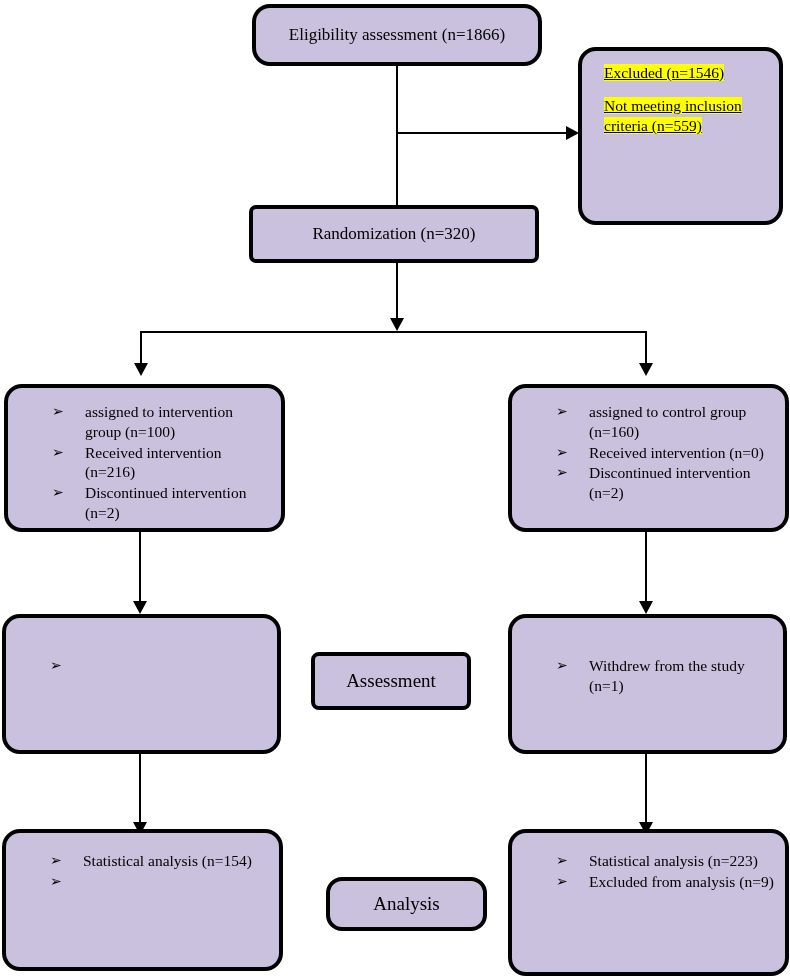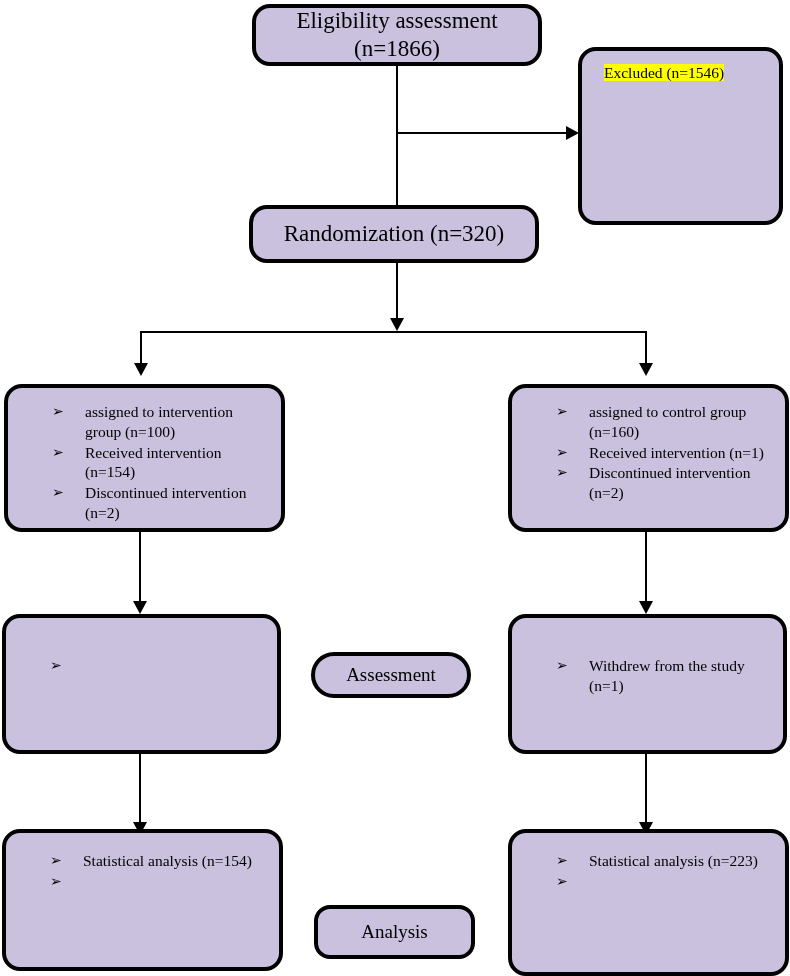--- a/index.html
+++ b/index.html
@@ -23,21 +23,21 @@
     border-radius: 18px;
     box-sizing: border-box;
   }
   .box-center {
     display: flex;
     align-items: center;
     justify-content: center;
     text-align: center;
   }
   .title-text {
-    font-size: 23px;
+    font-size: 17px;
     line-height: 1.2;
   }
   .stage-text {
     font-size: 19px;
     line-height: 1.2;
   }
   .bullets {
     position: absolute;
     left: 0; top: 0; right: 0;
     padding: 14px 10px 0 44px;
@@ -59,20 +59,21 @@
     line-height: 1.32;
   }
   .hl {
     background: #ffff00;
   }
   .excl-list {
     position: absolute;
     left: 0; top: 0; right: 0;
     padding: 12px 28px 0 22px;
     box-sizing: border-box;
+    text-decoration: underline;
   }
   .excl-row {
     font-size: 15.5px;
     line-height: 1.3;
     margin-bottom: 13px;
   }
   .excl-row:last-child {
     margin-bottom: 0;
   }
   .vline {
@@ -110,61 +111,62 @@
   </div>
 
   <div class="vline" style="left:396px; top:66px; height:139px;"></div>
 
   <div class="hline" style="left:396px; top:132px; width:170px;"></div>
   <div class="arrow-right" style="left:566px; top:126px;"></div>
 
   <div class="box" style="left:578px; top:47px; width:205px; height:178px;">
     <div class="excl-list">
       <div class="excl-row"><span class="hl">Excluded (n=1546)</span></div>
-    </div>
-  </div>
-
-  <div class="box box-center" style="left:249px; top:205px; width:290px; height:58px;">
+      <div class="excl-row"><span class="hl">Not meeting inclusion criteria (n=559)</span></div>
+    </div>
+  </div>
+
+  <div class="box box-center" style="left:249px; top:205px; width:290px; height:58px;border-radius:7px;">
     <span class="title-text">Randomization (n=320)</span>
   </div>
 
   <div class="vline" style="left:396px; top:263px; height:56px;"></div>
   <div class="arrow-down" style="left:390px; top:318px;"></div>
   <div class="hline" style="left:140px; top:331px; width:507px;"></div>
   <div class="vline" style="left:140px; top:331px; height:34px;"></div>
   <div class="arrow-down" style="left:134px; top:363px;"></div>
   <div class="vline" style="left:645px; top:331px; height:34px;"></div>
   <div class="arrow-down" style="left:639px; top:363px;"></div>
 
   <div class="box" style="left:4px; top:384px; width:281px; height:148px;">
     <div class="bullets">
       <div class="bullet-row">
         <span class="bullet-mark">➢</span>
         <span>assigned to intervention group (n=100)</span>
       </div>
       <div class="bullet-row">
         <span class="bullet-mark">➢</span>
-        <span> Received intervention (n=154)</span>
+        <span> Received intervention (n=216)</span>
       </div>
       <div class="bullet-row">
         <span class="bullet-mark">➢</span>
         <span>Discontinued intervention (n=2)</span>
       </div>
     </div>
   </div>
 
   <div class="box" style="left:508px; top:384px; width:281px; height:148px;">
     <div class="bullets">
       <div class="bullet-row">
         <span class="bullet-mark">➢</span>
         <span>assigned to control group (n=160)</span>
       </div>
       <div class="bullet-row">
         <span class="bullet-mark">➢</span>
-        <span> Received intervention (n=1)</span>
+        <span> Received intervention (n=0)</span>
       </div>
       <div class="bullet-row">
         <span class="bullet-mark">➢</span>
         <span>Discontinued intervention (n=2)</span>
       </div>
     </div>
   </div>
 
   <div class="vline" style="left:139px; top:532px; height:72px;"></div>
   <div class="arrow-down" style="left:133px; top:601px;"></div>
@@ -172,21 +174,21 @@
   <div class="arrow-down" style="left:639px; top:601px;"></div>
 
   <div class="box" style="left:2px; top:614px; width:279px; height:140px;">
     <div class="bullets" style="padding-top:38px;">
       <div class="bullet-row">
         <span class="bullet-mark">➢</span>
       </div>
     </div>
   </div>
 
-  <div class="box box-center" style="left:311px; top:652px; width:160px; height:46px; border-radius:24px;">
+  <div class="box box-center" style="left:311px; top:652px; width:160px; height:58px; border-radius:8px;">
     <span class="stage-text">Assessment</span>
   </div>
 
   <div class="box" style="left:508px; top:614px; width:279px; height:140px;">
     <div class="bullets" style="padding-top:38px;">
       <div class="bullet-row">
         <span class="bullet-mark">➢</span>
         <span>Withdrew from the study (n=1)</span>
       </div>
     </div>
@@ -202,29 +204,30 @@
       <div class="bullet-row">
         <span class="bullet-mark">➢</span>
         <span>Statistical analysis (n=154)</span>
       </div>
       <div class="bullet-row">
         <span class="bullet-mark">➢</span>
       </div>
     </div>
   </div>
 
-  <div class="box box-center" style="left:314px; top:877px; width:161px; height:54px; border-radius:16px;margin-top:28px;">
+  <div class="box box-center" style="left:326px; top:877px; width:161px; height:54px; border-radius:16px;">
     <span class="stage-text">Analysis</span>
   </div>
 
   <div class="box" style="left:508px; top:829px; width:281px; height:147px;">
     <div class="bullets" style="padding-top:18px;">
       <div class="bullet-row">
         <span class="bullet-mark">➢</span>
         <span>Statistical analysis (n=223)</span>
       </div>
       <div class="bullet-row">
         <span class="bullet-mark">➢</span>
+        <span>Excluded from analysis (n=9)</span>
       </div>
     </div>
   </div>
 
 </div>
 
 </body></html>

